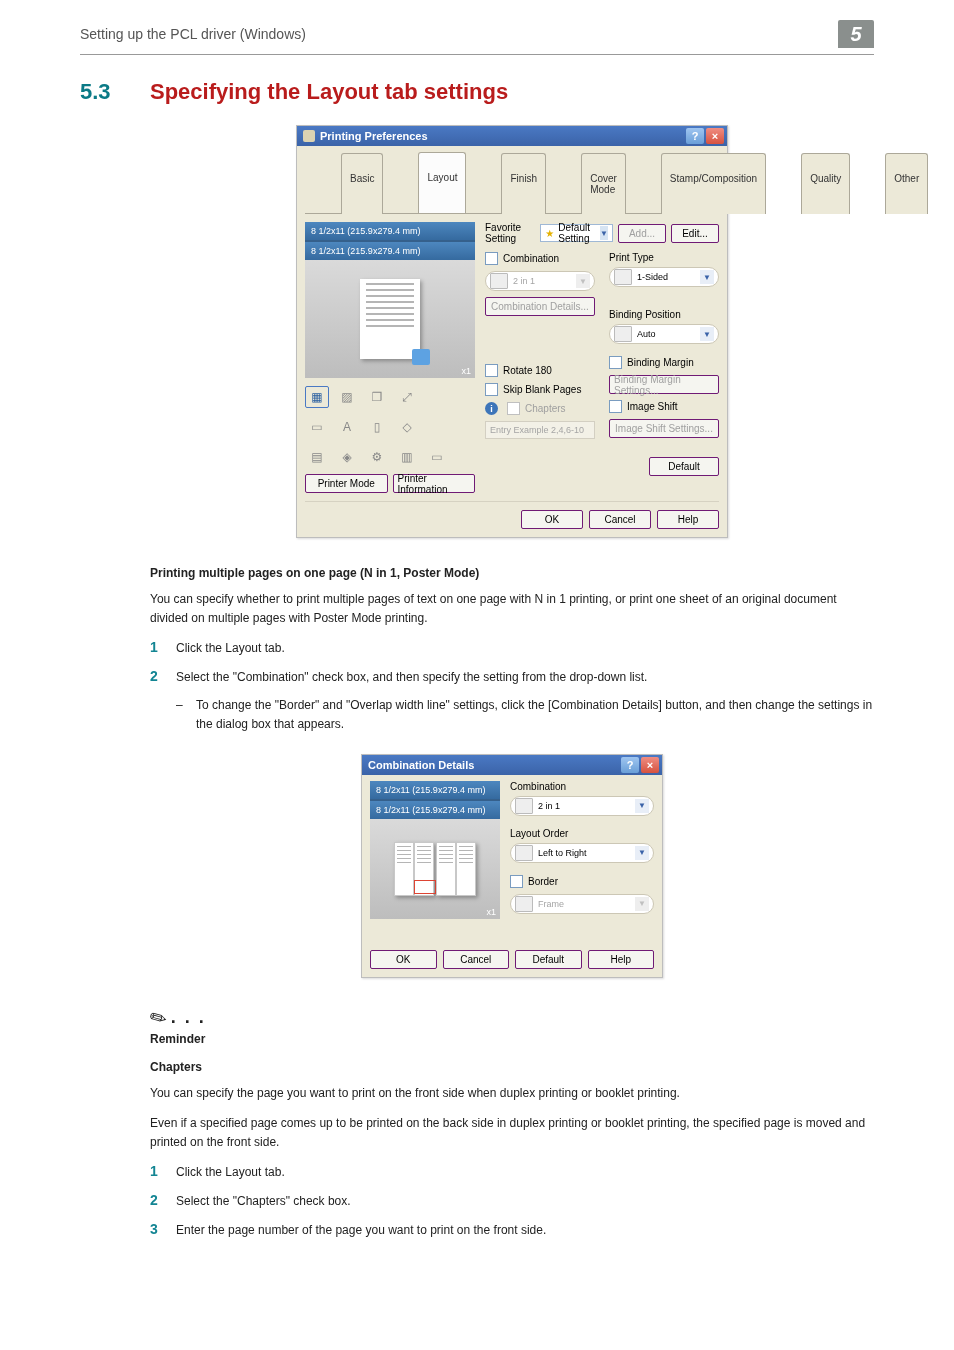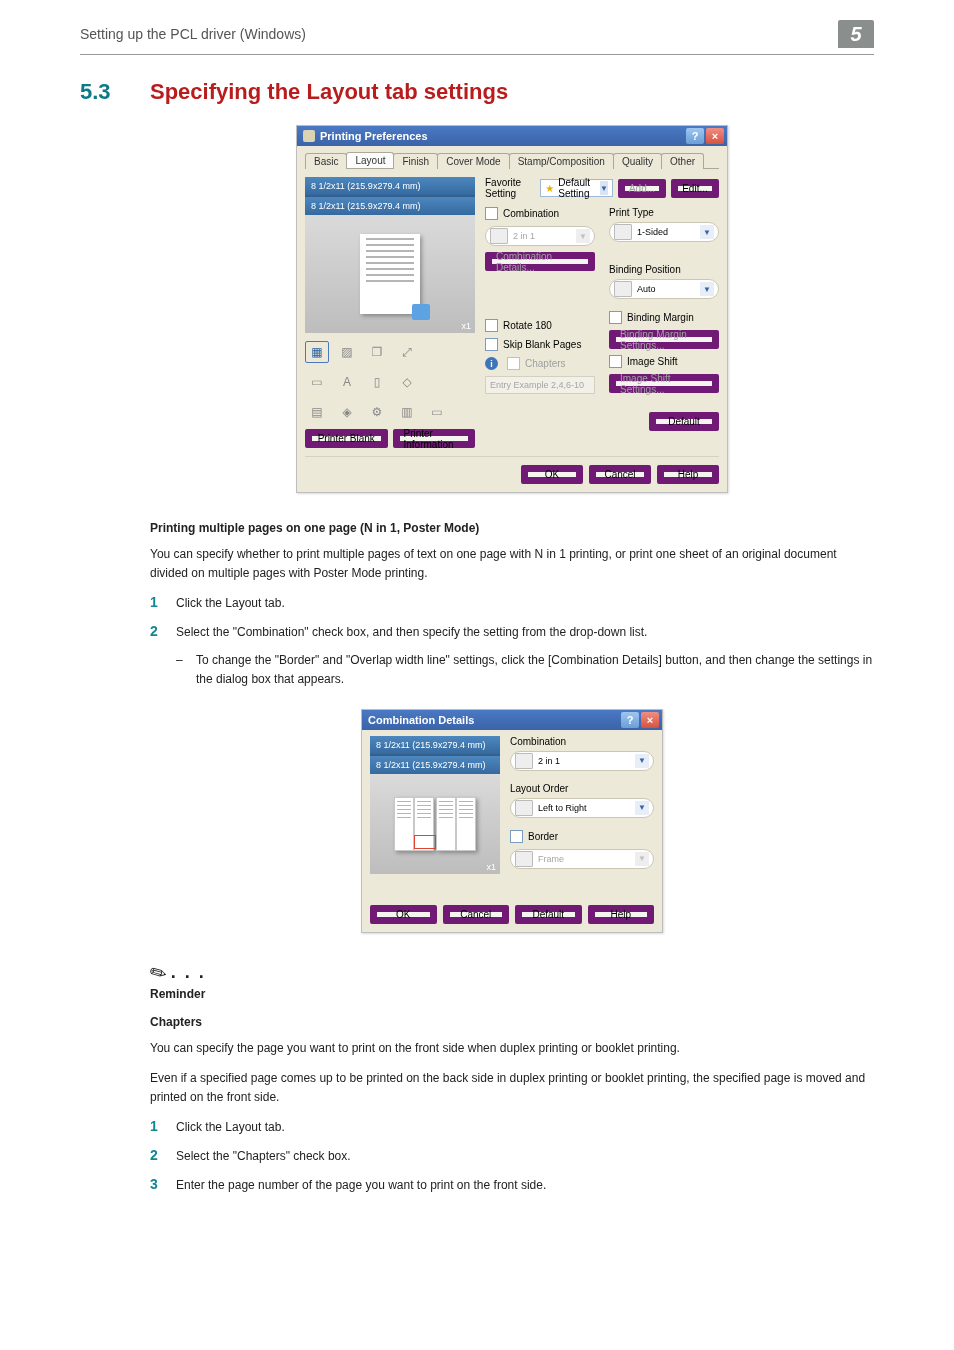--- a/index.html
+++ b/index.html
@@ -29,35 +29,35 @@
 
 .dlg1 { width: 430px; border: 1px solid #bdbdbd; font-family: Tahoma, Arial, sans-serif; font-size: 10px; color: #000; background: #ece9d8; box-shadow: 1px 1px 2px rgba(0,0,0,0.15); }
 .titlebar { height: 20px; background: linear-gradient(#4a79c4,#3b63a8); color: #fff; display: flex; align-items: center; padding: 0 3px 0 6px; }
 .titlebar .ticon { width: 12px; height: 12px; background: #dcd3b2; margin-right: 5px; border-radius: 2px; }
 .titlebar .ttext { flex: 1; font-size: 11px; font-weight: bold; }
 .titlebar .tbtn { width: 18px; height: 16px; margin-left: 2px; border-radius: 2px; display: flex; align-items: center; justify-content: center; font-weight: bold; font-size: 11px; }
 .tbtn.help { background: linear-gradient(#9fc5f0,#6a9fd8); color: #fff; }
 .tbtn.close { background: linear-gradient(#f08d82,#d6523f); color: #fff; }
 .dlg-body { padding: 6px 8px 8px 8px; }
 .tabstrip { display: flex; border-bottom: 1px solid #aca899; margin-bottom: 8px; gap: 0; }
-.tab { padding: 2px 8px; background: #ece9d8; border: 1px solid #aca899; border-bottom: 0; border-radius: 3px 3px 0 0; margin-right: -1px; color: #333; position: relative; top: 1px; }
+.tab { padding: 19px 8px; background: #ece9d8; border: 1px solid #aca899; border-bottom: 0; border-radius: 3px 3px 0 0; margin-right: -1px; color: #333; position: relative; top: 1px; margin-left: 36px; }
 .tab.active { background: #fcfcfc; top: 0; }
 .cols { display: flex; gap: 10px; }
 .colL { width: 170px; }
 .paper-row { height: 18px; background: linear-gradient(#4d87bf,#356a9f); color: #fff; font-size: 9px; display: flex; align-items: center; padding: 0 6px; }
 .preview-box { height: 118px; background: linear-gradient(#dadada,#bdbdbd); position: relative; display: flex; align-items: center; justify-content: center; }
 .page-mock { width: 60px; height: 80px; background: #fff; box-shadow: 2px 2px 4px rgba(0,0,0,0.3); position: relative; }
 .page-mock .ln { height: 2px; background: #b5b5b5; margin: 4px 6px; }
 .page-mock .clip { position: absolute; right: -10px; bottom: -6px; width: 18px; height: 16px; background: #5da2e2; border-radius: 2px; }
 .x1 { position: absolute; right: 4px; bottom: 2px; color: #fff; font-size: 9px; }
 .icon-row { display: flex; gap: 6px; margin: 8px 0 6px 0; flex-wrap: wrap; }
 .ico { width: 22px; height: 20px; border: 1px solid transparent; border-radius: 2px; display: flex; align-items: center; justify-content: center; font-size: 12px; color: #888; }
 .ico.active { border-color: #4a79c4; color: #2a5fa0; }
 .btn-row { display: flex; gap: 5px; margin-top: 4px; }
-.wbtn { flex: 1; height: 19px; background: #f5f5f0; border: 7px solid #701a75; border-radius: 2px; font-size: 10px; display: flex; align-items: center; justify-content: center; box-sizing: border-box; padding: 0 4px; }
+.wbtn { flex: 1; height: 19px; background: #f5f5f0; border: 1px solid #701a75; border-radius: 2px; font-size: 10px; display: flex; align-items: center; justify-content: center; box-sizing: border-box; padding: 0 4px; }
 .wbtn.disabled { color: #a0a0a0; }
 .colR { flex: 1; }
 .fav-row { display: flex; align-items: center; gap: 5px; margin-bottom: 8px; }
 .fav-label { }
 .select { flex: 1; height: 18px; border: 1px solid #9fb8d5; background: #fff; display: flex; align-items: center; padding: 0 4px; gap: 4px; box-sizing: border-box; }
 .select .star { color: #e4b100; font-size: 10px; }
 .select .arrow { margin-left: auto; background: #d6e4f3; width: 14px; height: 14px; display: flex; align-items: center; justify-content: center; color: #3b63a8; font-size: 8px; }
 .two-col { display: flex; gap: 14px; }
 .two-col > div { flex: 1; }
 .chk { display: flex; align-items: center; gap: 5px; margin-bottom: 6px; }
@@ -149,21 +149,21 @@
               <span class="ico">◇</span>
             </div>
             <div class="icon-row">
               <span class="ico">▤</span>
               <span class="ico">◈</span>
               <span class="ico">⚙</span>
               <span class="ico">▥</span>
               <span class="ico">▭</span>
             </div>
             <div class="btn-row">
-              <span class="wbtn">Printer Blank</span>
+              <span class="wbtn">Printer Mode</span>
               <span class="wbtn">Printer Information</span>
             </div>
           </div>
           <div class="colR">
             <div class="fav-row">
               <span class="fav-label">Favorite Setting</span>
               <span class="select">
                   <span class="star">★</span>
                   <span>Default Setting</span>
                   <span class="arrow">▼</span>

